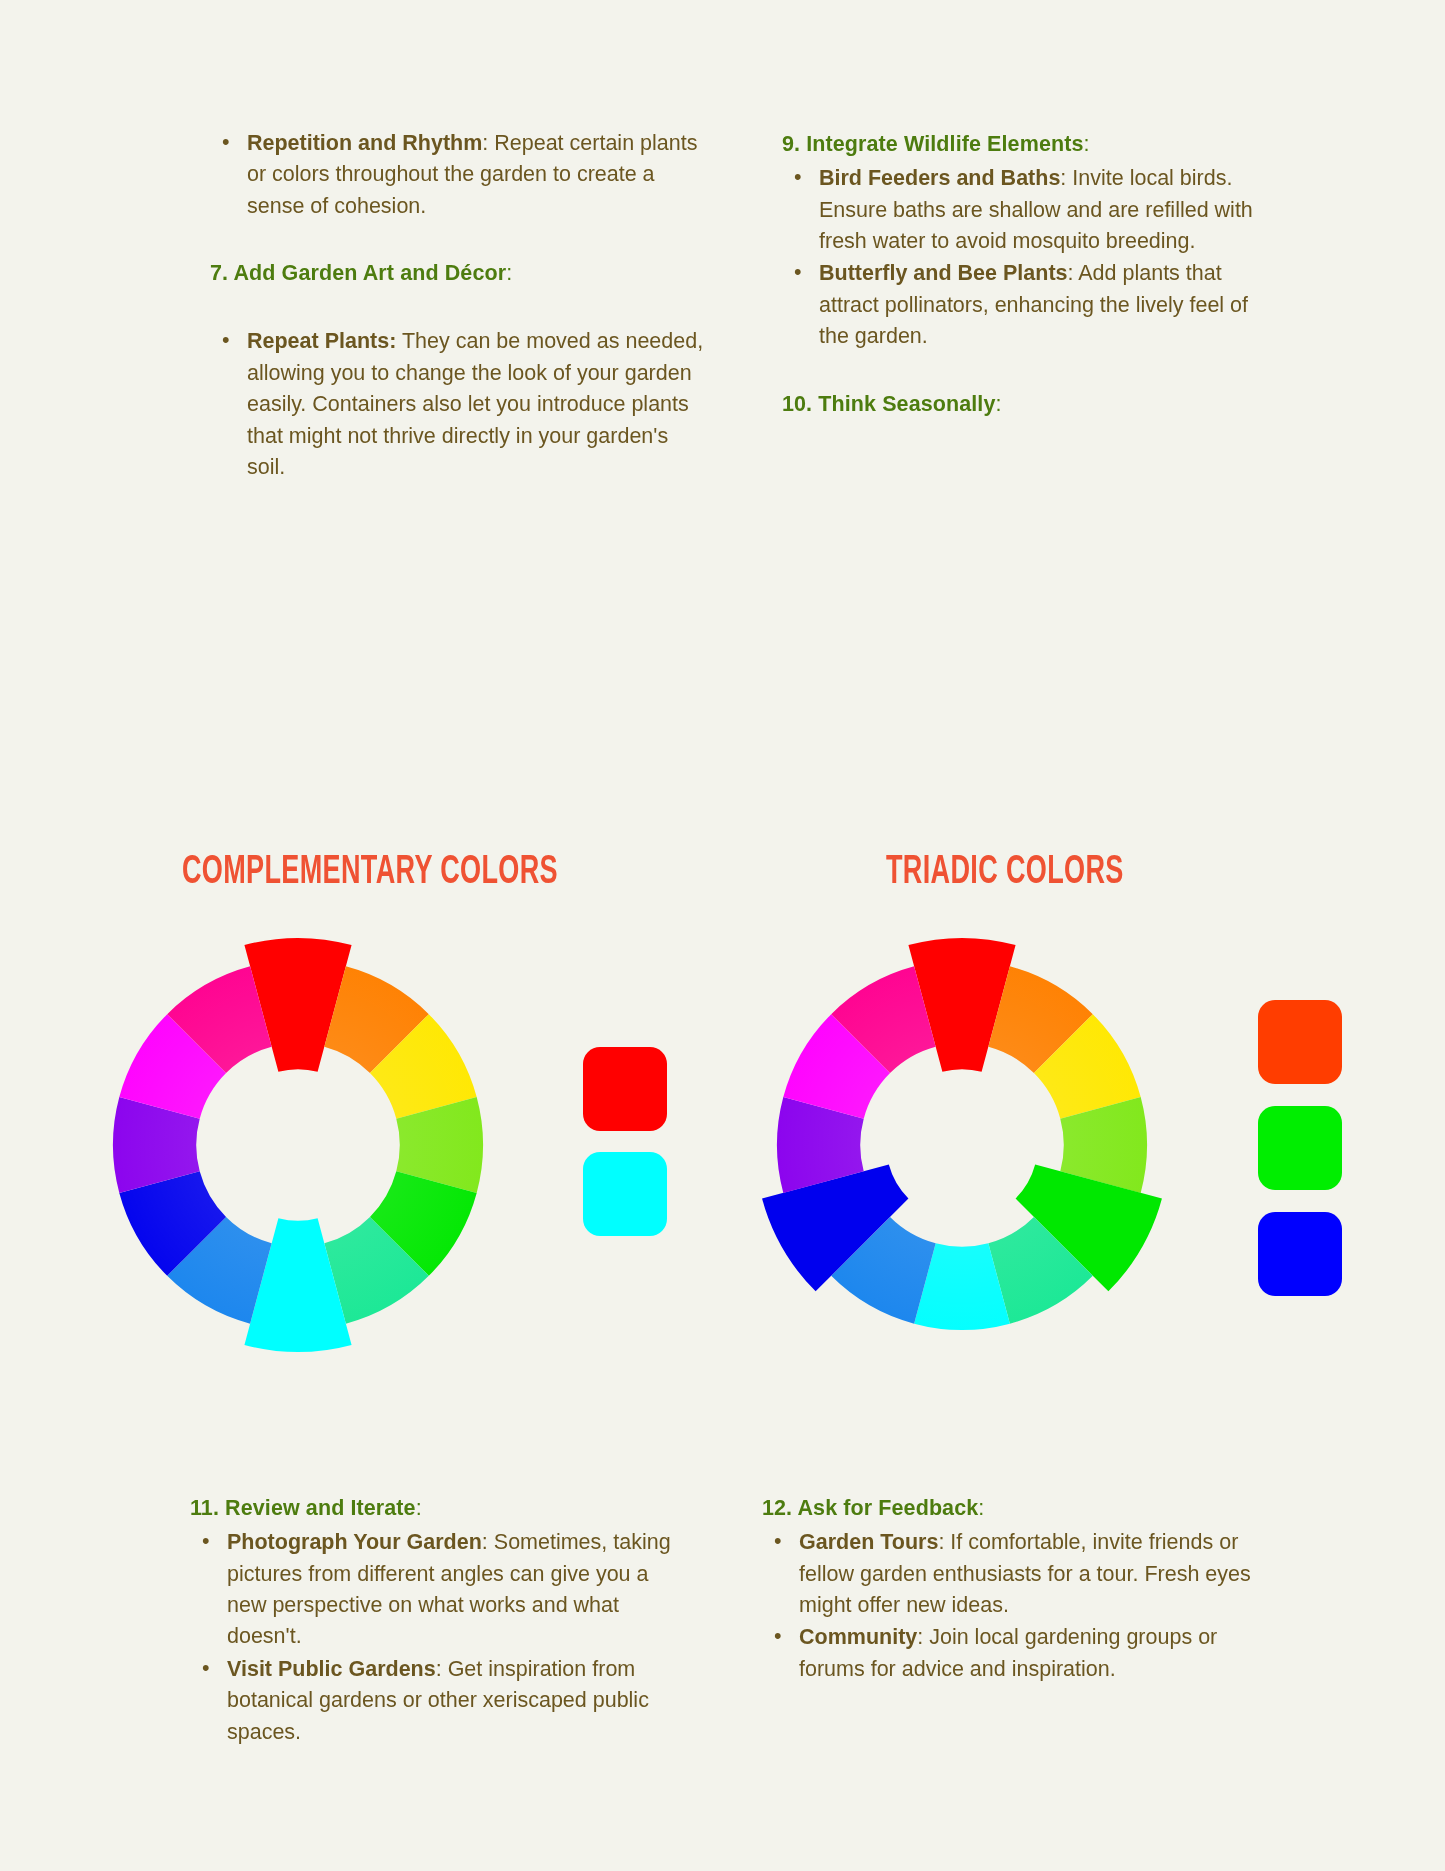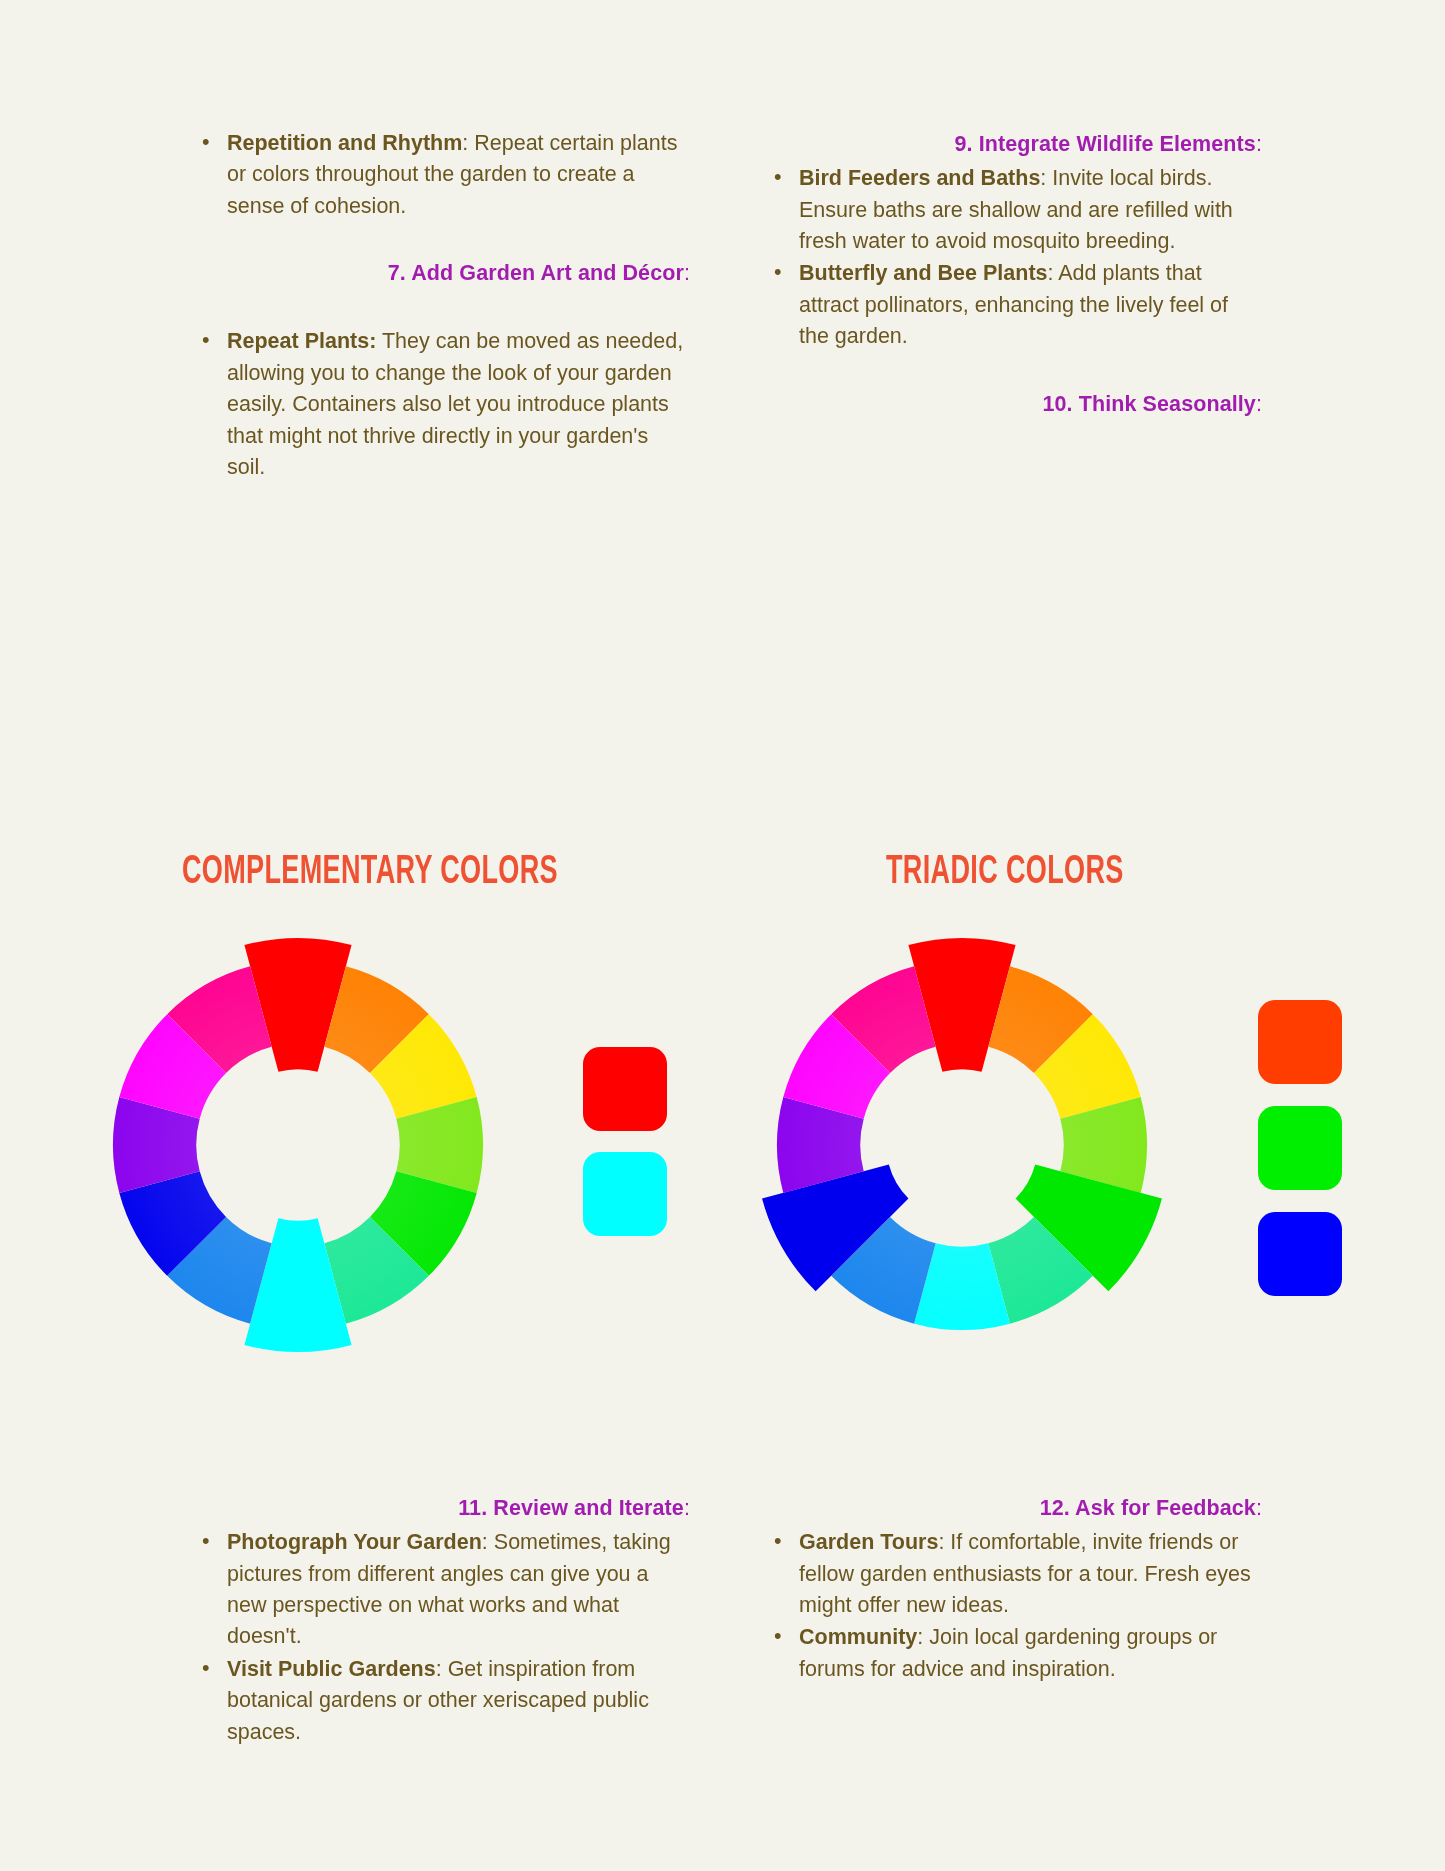--- a/index.html
+++ b/index.html
@@ -21,38 +21,37 @@
     height: 1871px;
   }
 
   
   .cols {
     position: absolute;
     display: flex;
     width: 1445px;
     box-sizing: border-box;
   }
-  .cols.top { top: 128px; left: 0; }
+  .cols.top { top: 128px; left: 0; padding-left: 20px; }
   .cols.bottom { top: 1492px; left: 0; }
 
   .col {
     width: 500px;
     box-sizing: border-box;
   }
   .col.left  { margin-left: 190px; }
   .col.right { margin-left: 72px; }
 
   .numhead {
     font-size: 21.5px;
     font-weight: bold;
     line-height: 1.55;
-    color: #a21caf;
+    color: #4d7c0f;
     margin: 0 0 2px 0;
     letter-spacing: 0.1px;
-    text-align: right;
   }
   .numhead .plain { font-weight: normal; }
 
   ul.bullets {
     list-style: none;
     margin: 0;
     padding: 0;
   }
   ul.bullets > li {
     position: relative;

